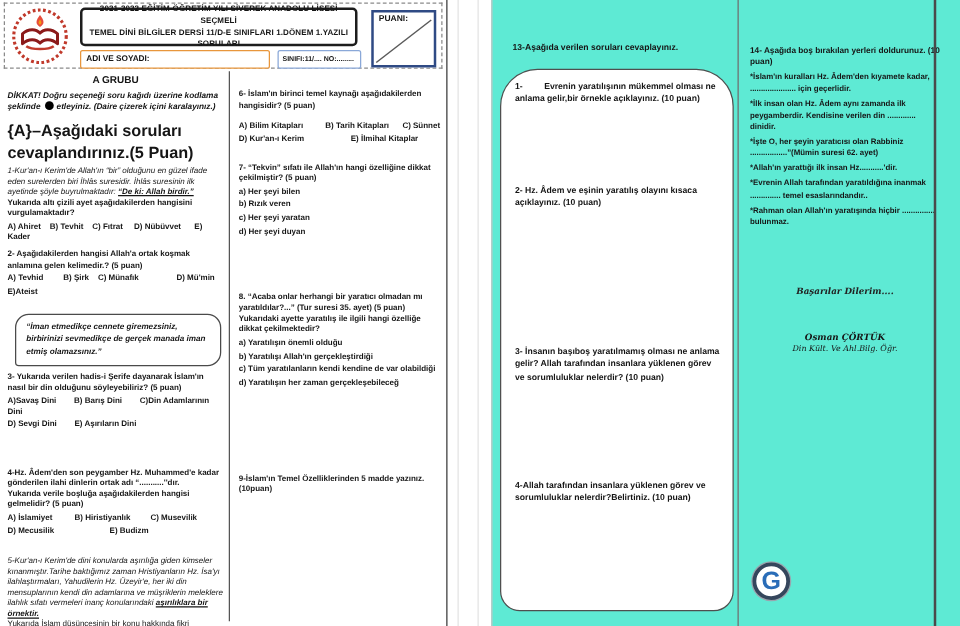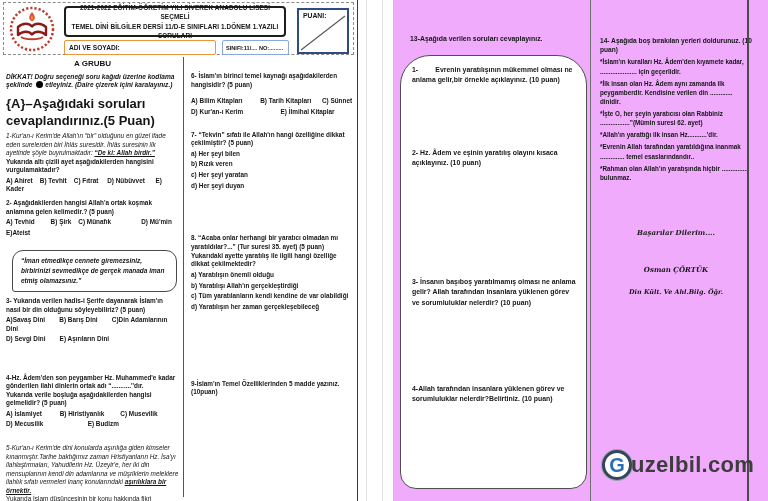--- a/index.html
+++ b/index.html
@@ -38,36 +38,36 @@
   .hadis-box { margin:13px 2px 5px 6px; padding:5px 8px; border:1px solid #4a4a4a; border-radius:11px 11px 11px 3px;
                font-style:italic; font-weight:600; font-size:6.5px; line-height:1.55; }
   .gap24 { height:24px; } .gap10 { height:10px; }
   .m44 { margin-top:44px; } .m14 { margin-top:14px; } .m68 { margin-top:68px; } .m8 { margin-top:8px; }
 
   
   .gline1 { position:absolute; left:366px; top:0; width:1px; height:501px; background:#e3e3e3; }
   .gline2 { position:absolute; left:382px; top:0; width:1px; height:501px; background:#e3e3e3; }
 
   
-  .page2 { position:absolute; left:393px; top:0; width:375px; height:501px; background:#f0abfc; border-left:1px solid #c4c4c4; }
+  .page2 { position:absolute; left:393px; top:0; width:375px; height:501px; background:#5eead4; border-left:1px solid #c4c4c4; }
   .vdiv2 { position:absolute; left:196px; top:0; width:1px; height:501px; background:#6f6f6f; }
   .redge { position:absolute; left:353px; top:0; width:2px; height:501px; background:#4a4a4a; }
 
   .col3-hdr { position:absolute; left:16px; top:35px; width:170px; font-size:6.9px; font-weight:700; }
   .big-box { position:absolute; left:6px; top:55px; width:187px; height:434px; border:1.3px solid #4f4f4f;
              border-radius:30px 30px 16px 16px; background:#fff; }
   .big-box .bq { position:absolute; left:11px; right:9px; font-size:6.9px; font-weight:600; line-height:1.5; white-space:pre-wrap; }
   .bq1 { top:9px; } .bq2 { top:92px; } .bq3 { top:221px; } .bq4 { top:328px; }
 
   .col4 { position:absolute; left:206px; top:0; width:152px; }
   .col4-hdr { padding-top:36px; font-size:6.6px; font-weight:700; line-height:1.4; }
   .fill { font-size:6.3px; font-weight:700; line-height:1.45; margin-top:3px; }
   .wish { margin-top:46px; text-align:center; font-family:"DejaVu Serif", serif; font-style:italic; font-weight:700; font-size:7px; color:#222; }
   .tname { margin-top:28px; text-align:center; font-family:"DejaVu Serif", serif; font-style:italic; font-weight:700; font-size:7px; }
-  .ttitle { margin-top:14px; text-align:center; font-family:"DejaVu Serif", serif; font-style:italic; font-weight:700; font-size:6.4px; }
+  .ttitle { margin-top:1px; text-align:center; font-family:"DejaVu Serif", serif; font-style:italic; font-weight:400; font-size:6.4px; }
 
   
   .wm { position:absolute; left:208px; top:450px; display:flex; align-items:center; z-index:3; }
   .wm-circle { width:30px; height:30px; border:3.5px solid #35465c; border-radius:50%; background:#fff;
                display:flex; align-items:center; justify-content:center; box-shadow:0 0 0 1px #9aa4ad; }
   .wm-g { color:#2a6db8; font-weight:700; font-size:20px; line-height:1; }
   .wm-rest { font-size:22px; font-weight:600; color:#3d3d3d; margin-left:-1px; letter-spacing:0.3px; }
 </style>
 </head>
 <body>
@@ -213,17 +213,16 @@
       <div class="tname">Osman ÇÖRTÜK</div>
       <div class="ttitle">Din Kült. Ve Ahl.Bilg. Öğr.</div>
     </div>
 
     <div class="redge"></div>
 
     <div class="wm">
       <span class="wm-circle">
         <span class="wm-g">G</span>
       </span>
-      <span class="wm-rest">uzelbil.com</span>
     </div>
   </div>
 
 </div>
 
 </body></html>

